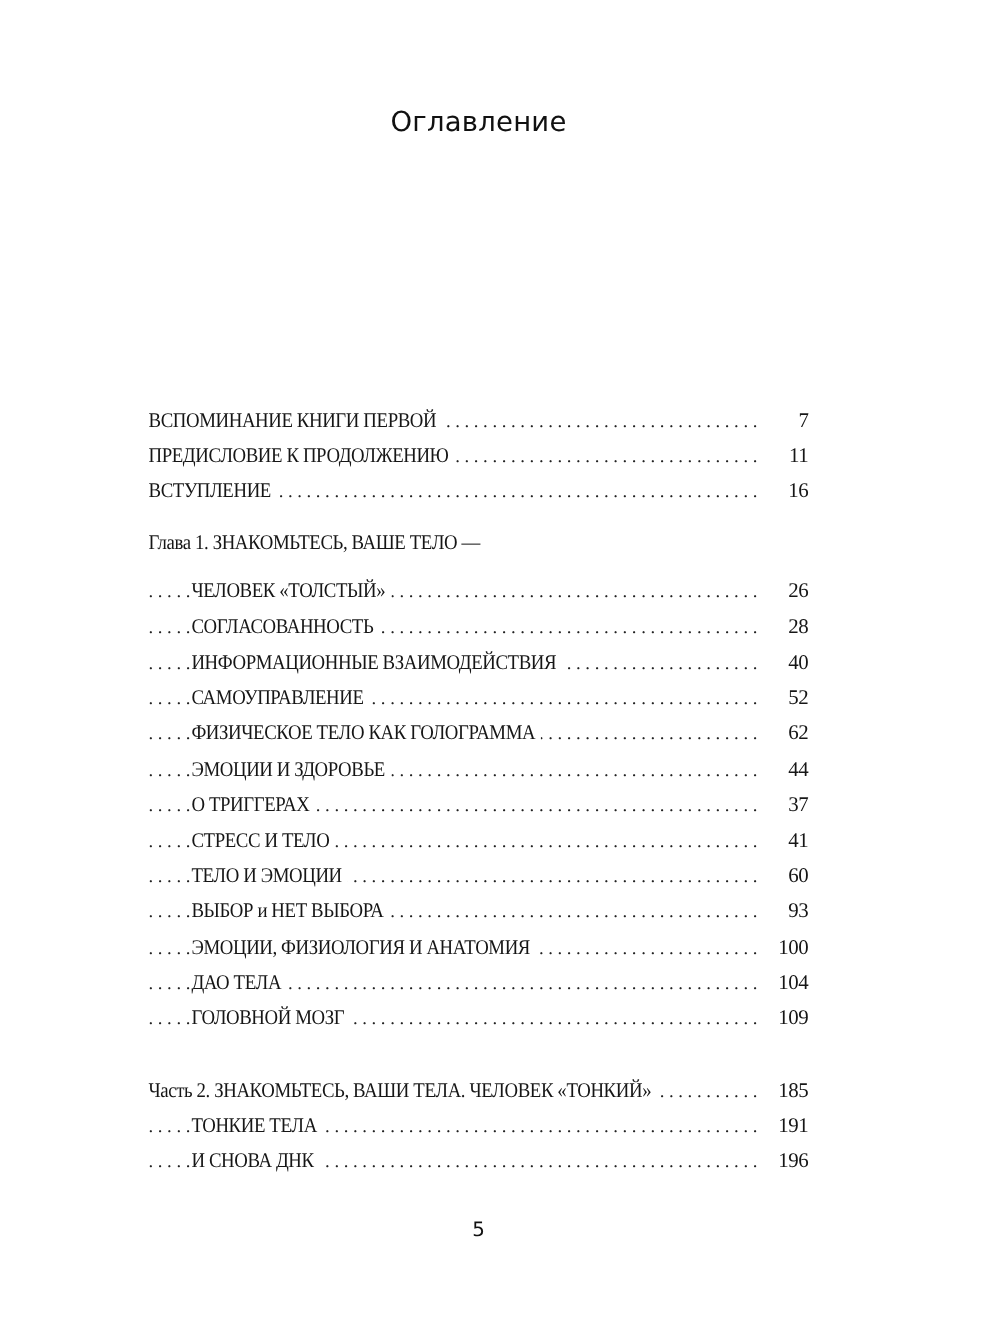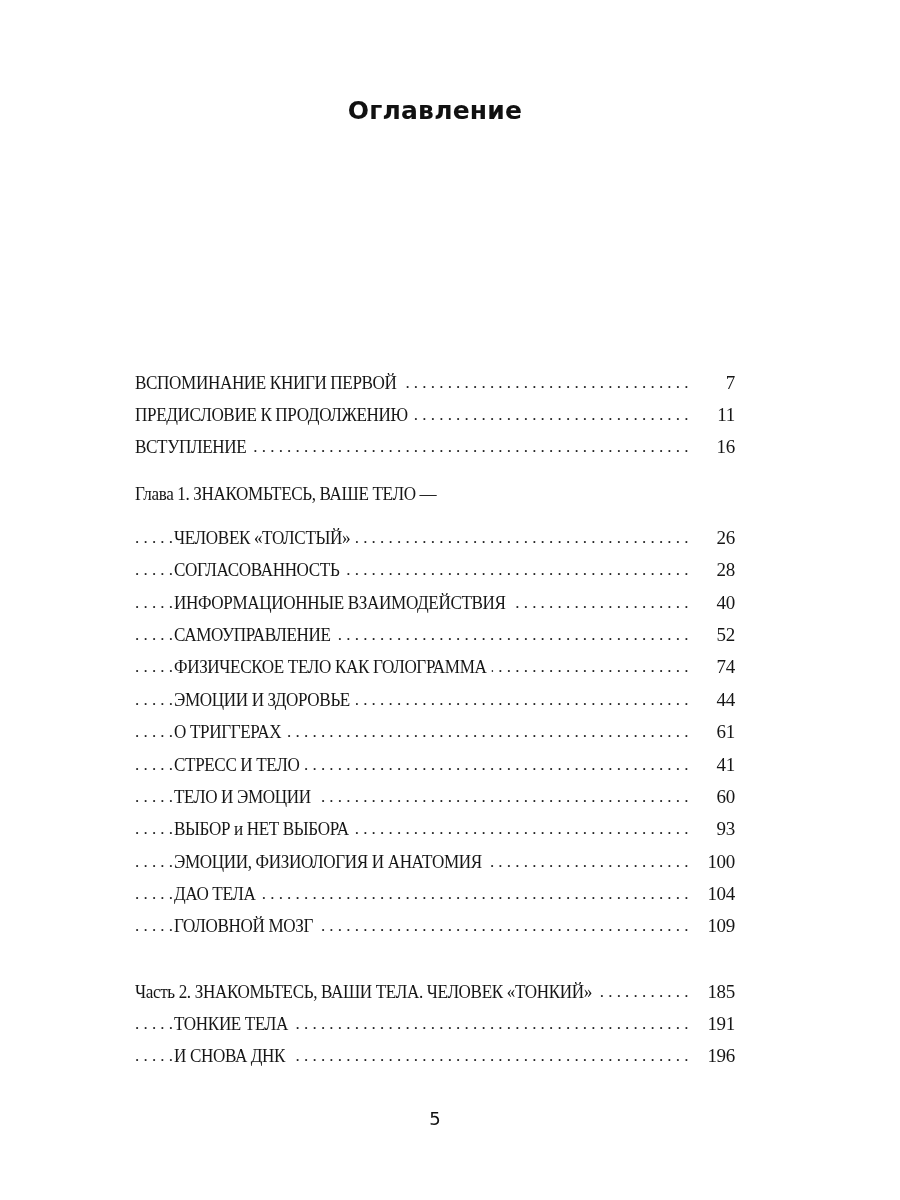--- a/index.html
+++ b/index.html
@@ -15,21 +15,21 @@
     color: #161616;
     font-family: "Liberation Serif", "DejaVu Serif", serif;
   }
   .title {
     position: absolute;
     top: 96px;
     left: 0;
     width: 870px;
     text-align: center;
     font-family: "DejaVu Sans", "Liberation Sans", sans-serif;
-    font-weight: bold;
+    font-weight: normal;
     font-size: 25px;
     letter-spacing: 0.2px;
     color: #111;
   }
   .toc {
     position: absolute;
     left: 135px;
     width: 600px;
   }
   .row {
@@ -124,31 +124,31 @@
     <span class="page">40</span>
   </div>
   <div class="row sub" style="top:620px;">
     <span class="dots">................................................................................</span>
     <span class="label">САМОУПРАВЛЕНИЕ</span>
     <span class="page">52</span>
   </div>
   <div class="row sub" style="top:652px;">
     <span class="dots">................................................................................</span>
     <span class="label">ФИЗИЧЕСКОЕ ТЕЛО КАК ГОЛОГРАММА</span>
-    <span class="page">74</span>
+    <span class="page">62</span>
   </div>
   <div class="row sub" style="top:685px;">
     <span class="dots">................................................................................</span>
     <span class="label">ЭМОЦИИ И ЗДОРОВЬЕ</span>
     <span class="page">44</span>
   </div>
   <div class="row sub" style="top:717px;">
     <span class="dots">................................................................................</span>
     <span class="label">О ТРИГГЕРАХ</span>
-    <span class="page">61</span>
+    <span class="page">37</span>
   </div>
   <div class="row sub" style="top:750px;">
     <span class="dots">................................................................................</span>
     <span class="label">СТРЕСС И ТЕЛО</span>
     <span class="page">41</span>
   </div>
   <div class="row sub" style="top:782px;">
     <span class="dots">................................................................................</span>
     <span class="label">ТЕЛО И ЭМОЦИИ</span>
     <span class="page">60</span>

